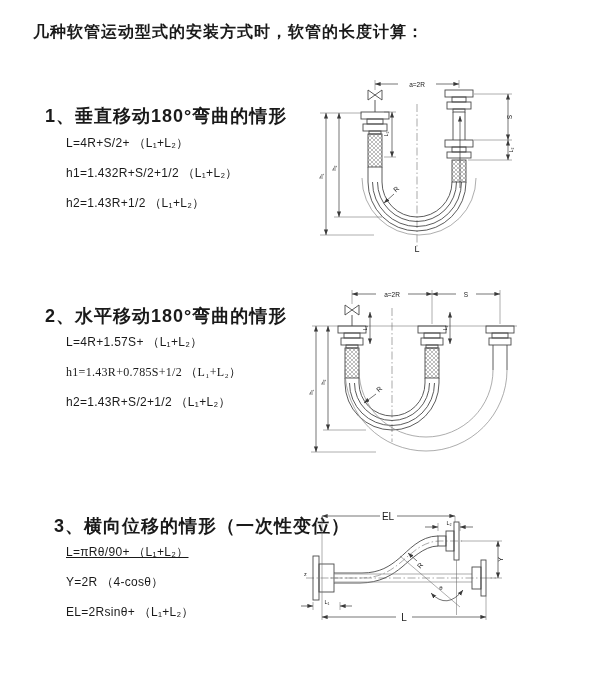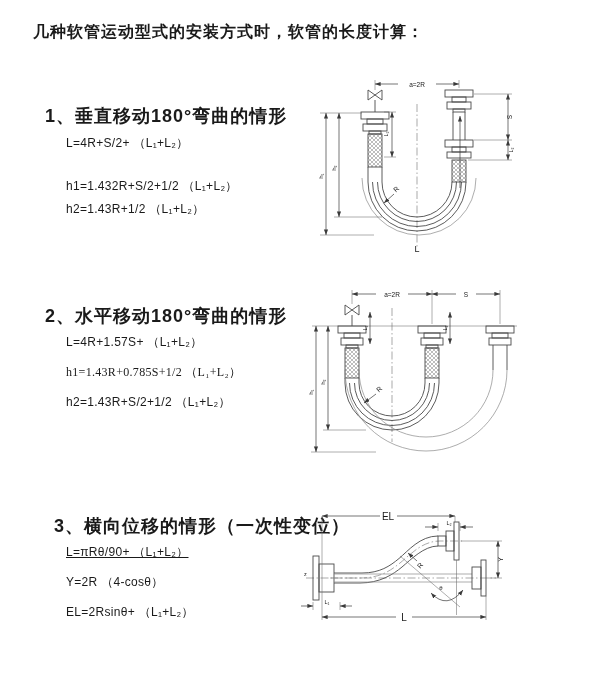--- a/index.html
+++ b/index.html
@@ -20,22 +20,22 @@
   .cl{stroke:#6f6f6f;stroke-width:0.6;fill:none;stroke-dasharray:8 2.5 1.5 2.5;}
   .hatchrect{fill:url(#hatch);stroke:#4a4a4a;stroke-width:0.9;}
 </style>
 </head>
 <body>
 
 <div class="title">几种软管运动型式的安装方式时，软管的长度计算：</div>
 
 <div class="sec-heading" style="left:45px;top:104px;">1、垂直移动180°弯曲的情形</div>
 <div class="formula" style="left:66px;top:135px;">L=4R+S/2+ （L₁+L₂）</div>
-<div class="formula" style="left:66px;top:165px;margin-top:13px;">h1=1.432R+S/2+1/2 （L₁+L₂）</div>
-<div class="formula" style="left:66px;top:201px;">h2=1.43R+1/2 （L₁+L₂）</div>
+<div class="formula" style="left:66px;top:165px;">h1=1.432R+S/2+1/2 （L₁+L₂）</div>
+<div class="formula" style="left:66px;top:195px;">h2=1.43R+1/2 （L₁+L₂）</div>
 
 <div class="sec-heading" style="left:45px;top:304px;">2、水平移动180°弯曲的情形</div>
 <div class="formula" style="left:66px;top:334px;">L=4R+1.57S+ （L₁+L₂）</div>
 <div class="formula" style="left:66px;top:364px;font-family:Liberation Serif, serif;">h1=1.43R+0.785S+1/2 （L₁+L₂）</div>
 <div class="formula" style="left:66px;top:394px;">h2=1.43R+S/2+1/2 （L₁+L₂）</div>
 
 <div class="sec-heading" style="left:54px;top:514px;">3、横向位移的情形（一次性变位）</div>
 <div class="formula" style="left:66px;top:544px;text-decoration:underline;">L=πRθ/90+ （L₁+L₂）</div>
 <div class="formula" style="left:66px;top:574px;">Y=2R （4-cosθ）</div>
 <div class="formula" style="left:66px;top:604px;">EL=2Rsinθ+ （L₁+L₂）</div>

